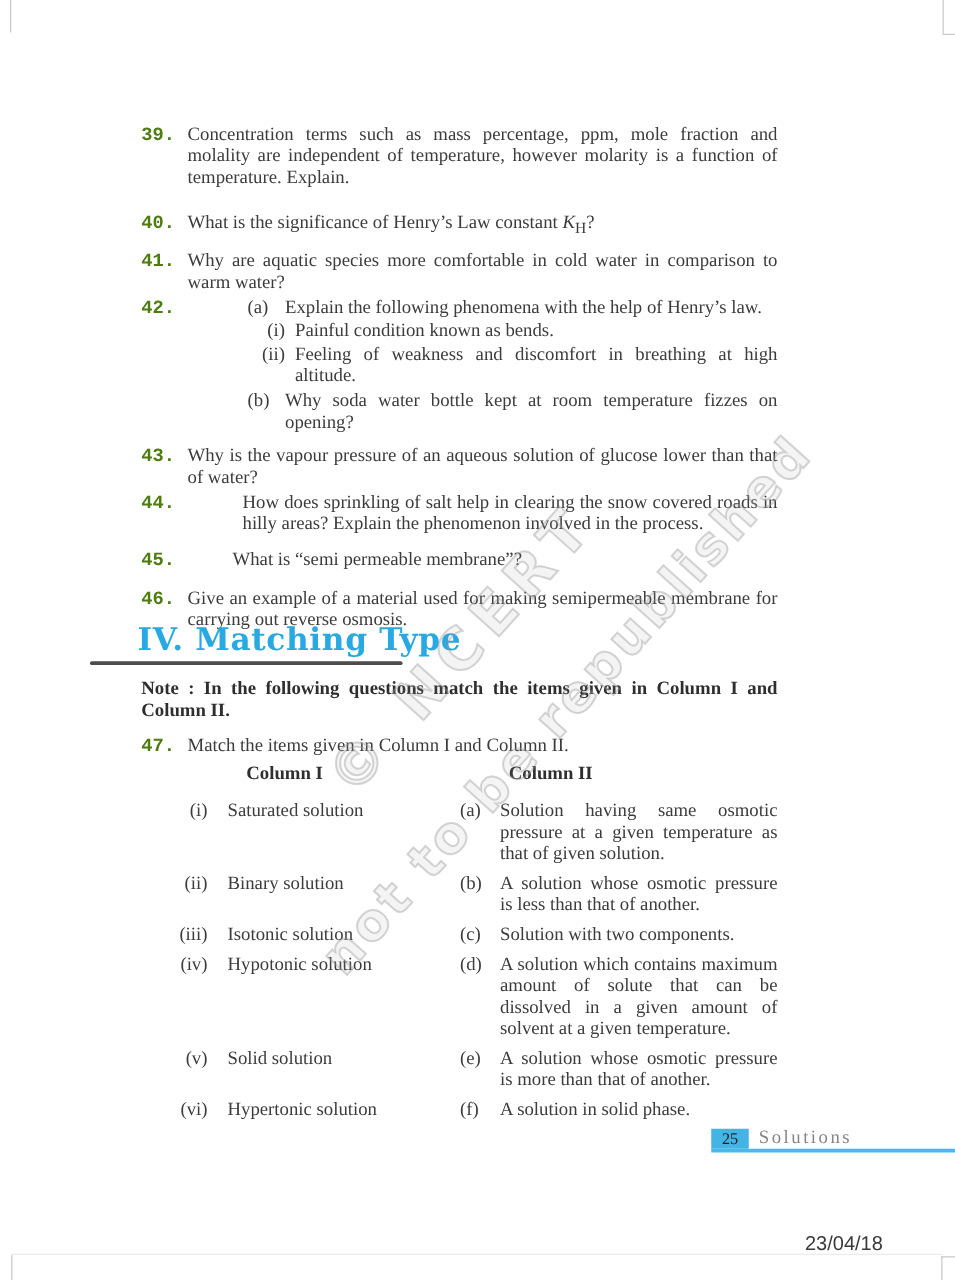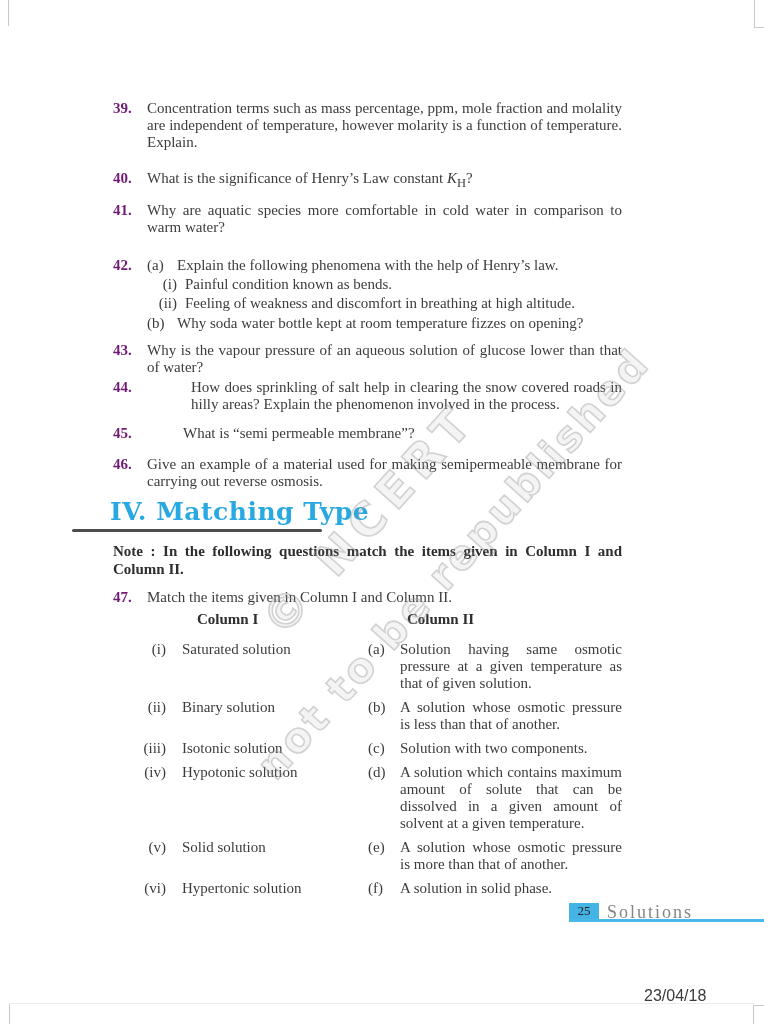--- a/index.html
+++ b/index.html
@@ -15,21 +15,21 @@
     font-family:"DejaVu Sans","Liberation Sans",sans-serif;font-weight:700;
     color:rgba(150,150,150,0.10);
     -webkit-text-stroke:1.6px rgba(155,155,155,0.42);
     transform:rotate(-48deg);transform-origin:center;
   }
   .wm1{font-size:46px;letter-spacing:9px;left:222px;top:492px;}
   .wm2{font-size:41px;letter-spacing:3px;left:172px;top:540px;}
   
   .questions{position:absolute;left:113px;top:100px;width:509px;z-index:2;}
   .q{display:flex;font-size:15px;line-height:17px;}
-  .q-num{flex:0 0 24px;font-weight:700;color:#701a75;}
+  .q-num{flex:0 0 24px;font-weight:700;color:#4d7c0f;font-family:Liberation Mono, monospace;}
   .q-body{flex:1;margin-left:10px;text-align:justify;}
   .q-part{display:flex;}
   .q-part-label{flex:0 0 30px;}
   .q-subpart{display:flex;margin-top:2px;}
   .q-subpart-label{flex:0 0 30px;text-align:right;padding-right:8px;}
   .it{font-style:italic;}
   
   .section-title{
     position:absolute;left:110px;top:497px;z-index:2;
     font-family:"DejaVu Serif","Liberation Serif",serif;
@@ -51,21 +51,21 @@
   .cell-roman{text-align:right;padding-right:16px;}
   .cell-rtext{text-align:justify;}
   
   .footer-badge{
     position:absolute;left:569px;top:903px;width:30px;height:16px;z-index:2;
     background:#43b4e4;color:#222;font-size:13px;line-height:16px;text-align:center;
   }
   .footer-rule{position:absolute;left:569px;top:919px;width:195px;height:3px;background:#4ab8e8;z-index:2;}
   .footer-section{
     position:absolute;left:607px;top:902px;z-index:2;
-    font-size:18px;color:#858585;letter-spacing:2px;
+    font-size:15px;color:#858585;letter-spacing:2px;
   }
   .print-date{
     position:absolute;left:644px;top:987px;z-index:2;
     font-family:"Liberation Sans","DejaVu Sans",sans-serif;font-size:16px;color:#3a3a3a;
   }
 </style>
 </head>
 <body>
 
 <div class="page">
@@ -93,21 +93,21 @@
       <span class="q-body" style="text-align:left;">
         <span>What is the significance of  Henry’s Law constant </span><span class="it">K</span><sub>H</sub><span>?</span>
       </span>
     </div>
 
     <div class="q" style="margin-top:10px;">
       <span class="q-num">41.</span>
       <span class="q-body">Why are aquatic species more comfortable in cold water in comparison to warm water?</span>
     </div>
 
-    <div class="q" style="margin-top:21px;">
+    <div class="q" style="margin-top:3px;gap:48px;">
       <span class="q-num">42.</span>
       <span class="q-body">
         <span class="q-part">
           <span class="q-part-label">(a)</span>
           <span style="flex:1;">Explain the following phenomena with the help of Henry’s law.</span>
         </span>
         <span class="q-subpart">
           <span class="q-subpart-label">(i)</span>
           <span style="flex:1;">Painful condition known as bends.</span>
         </span>

